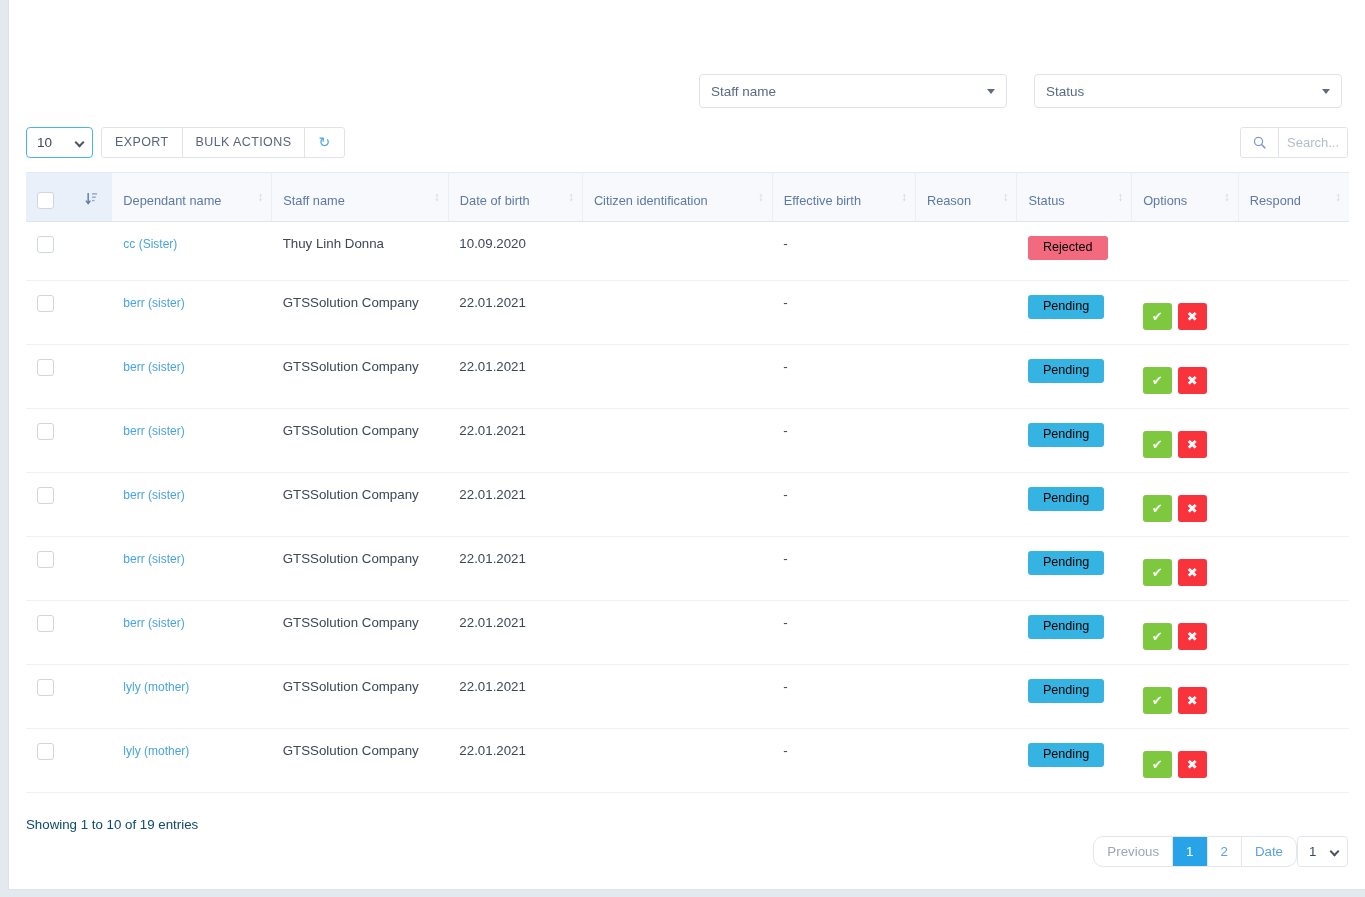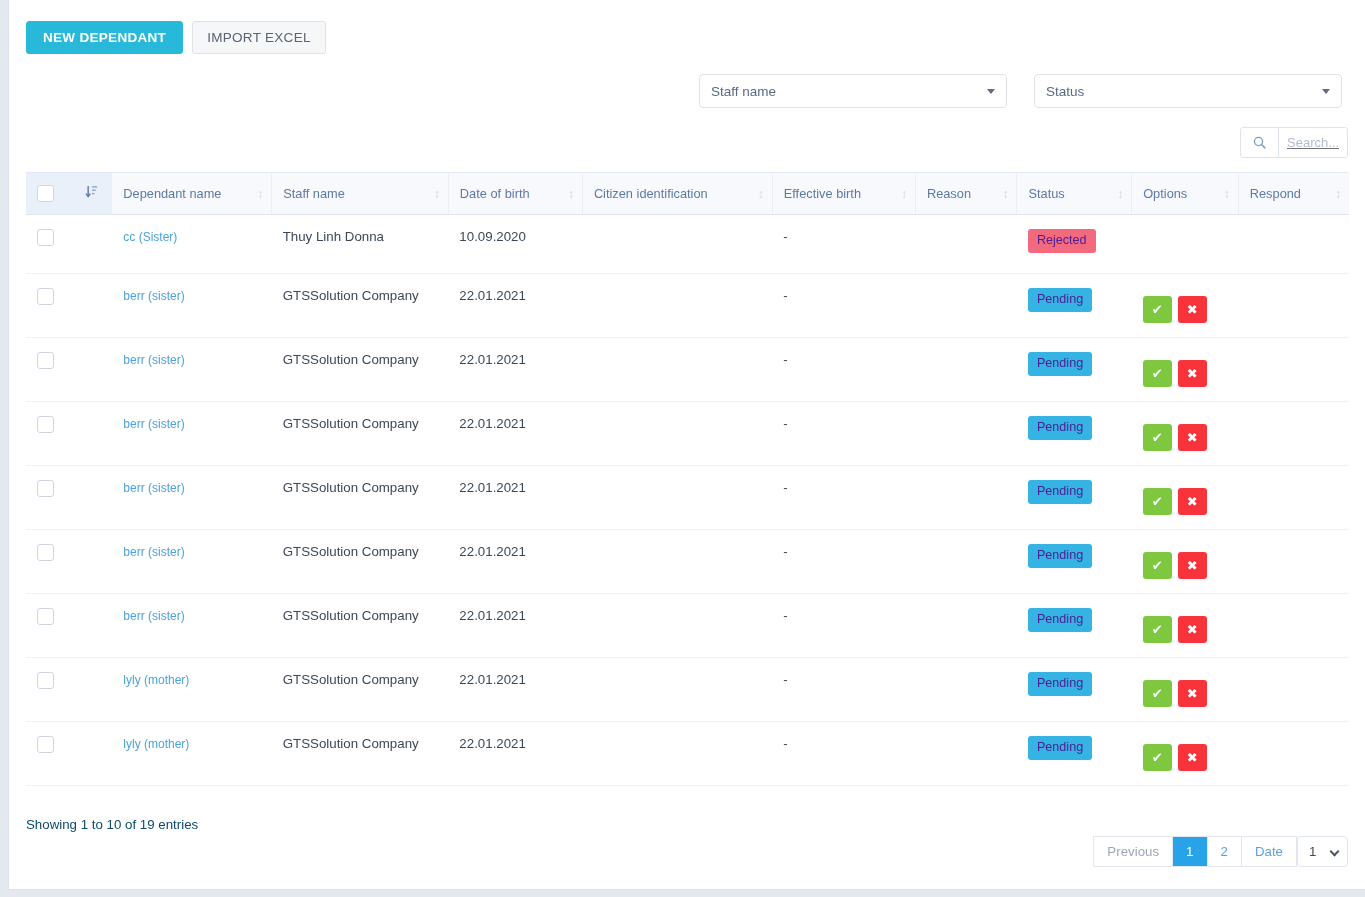--- a/index.html
+++ b/index.html
@@ -152,42 +152,41 @@
     cursor: pointer;
   }
   .search-input {
     border: none;
     outline: none;
     width: 68px;
     font-size: 13px;
     color: #737373;
     padding: 0 8px;
     font-family: "Liberation Sans", sans-serif;
-    text-decoration: underline;
   }
   .search-input::placeholder { color: #b3bdcc; }
 
   
   .tbl {
     position: absolute;
     left: 17px; top: 172px;
     width: 1323px;
     border-collapse: collapse;
     table-layout: fixed;
   }
   .tbl thead th {
     background: #f7f9fc;
     border-top: 1px solid #e4eaf3;
     border-bottom: 1px solid #dde5f0;
     border-right: 1px solid #eaeff6;
     color: #5d79a8;
     font-size: 12.8px;
     font-weight: normal;
     text-align: left;
-    padding: 12px 10px 12px 11px;
+    padding: 19px 10px 12px 11px;
     height: 40px;
     position: relative;
     vertical-align: middle;
     cursor: pointer;
   }
   .tbl thead th.cb-col,
   .tbl thead th.sort-col {
     background: #eaf0fa;
     border-right: none;
   }
@@ -220,23 +219,23 @@
   }
   .tbl tbody tr:last-child td { border-bottom: 1px solid #eef2f7; }
   .dep-link {
     color: #4aa3df;
     font-size: 12px;
     text-decoration: none;
     cursor: pointer;
   }
   .badge {
     display: inline-block;
-    color: #4c1d95;
+    color: #000000;
     font-size: 12.6px;
-    padding: 4px 9px 5px;
+    padding: 4px 15px 5px;
     border-radius: 3px;
     line-height: 1.15;
     white-space: nowrap;
   }
   .b-rejected { background: #f36a7e; }
   .b-approved { background: #8bc83f; }
   .b-pending  { background: #35b4e3; }
   .act-wrap { display: flex; gap: 6px; padding-top: 8px; }
   .act {
     width: 29px; height: 27px;
@@ -256,21 +255,21 @@
     position: absolute;
     left: 17px; top: 817px;
     font-size: 13.3px;
     color: #0c4a6e;
   }
   .pager {
     position: absolute;
     right: 68px; top: 836px;
     display: flex;
     border: 1px solid #e2e6ed;
-    border-radius: 0;
+    border-radius: 10px;
     overflow: hidden;
     background: #fff;
   }
   .pager > div {
     font-size: 13.3px;
     color: #5d9fe0;
     padding: 0 13px;
     height: 29px;
     line-height: 29px;
     border-right: 1px solid #e2e6ed;
@@ -301,34 +300,43 @@
     border-right: 2px solid #4a5568;
     border-bottom: 2px solid #4a5568;
     transform: rotate(45deg);
   }
 </style>
 </head>
 <body>
 
 <div class="page">
 
-  <div class="top-actions">
-    <button class="btn-primary">NEW DEPENDANT</button>
-    <button class="btn-default">IMPORT EXCEL</button>
-  </div>
 
   <div class="filter" id="filter-staff">
     <span class="ftext">Staff name</span>
     <span class="caret"></span>
   </div>
   <div class="filter" id="filter-status">
     <span class="ftext">Status</span>
     <span class="caret"></span>
   </div>
 
+  <div class="toolbar">
+    <div class="len-select">
+      <span>10</span>
+      <span class="chev"></span>
+    </div>
+    <div class="btn-group">
+      <div>EXPORT</div>
+      <div>BULK ACTIONS</div>
+      <div>
+        <span class="refresh-glyph">↻</span>
+      </div>
+    </div>
+  </div>
 
   <div class="search-wrap">
     <div class="search-icon-box">
       <svg width="13" height="13" viewBox="0 0 16 16">
         <circle cx="6.8" cy="6.8" r="5" fill="none" stroke="#7d9bc4" stroke-width="1.6"></circle>
         <line x1="10.5" y1="10.5" x2="14.6" y2="14.6" stroke="#7d9bc4" stroke-width="1.8" stroke-linecap="round"></line>
       </svg>
     </div>
     <input class="search-input" type="text" placeholder="Search..." style="">
   </div>

